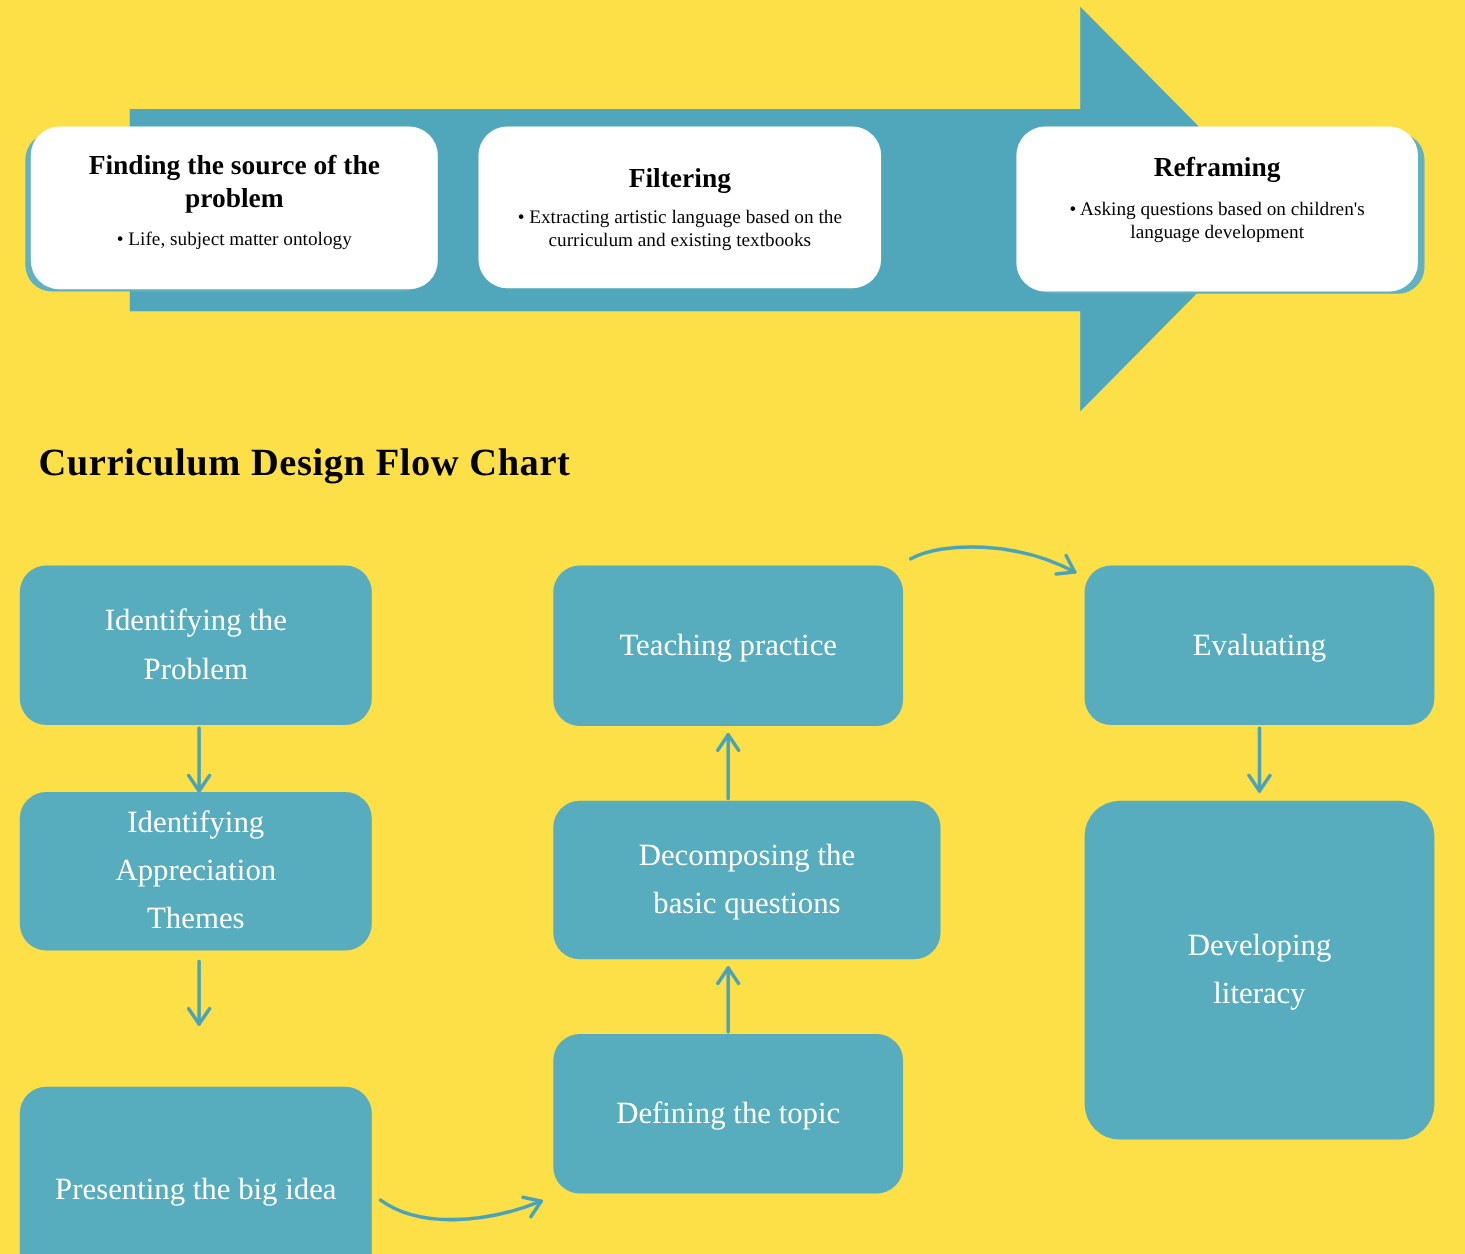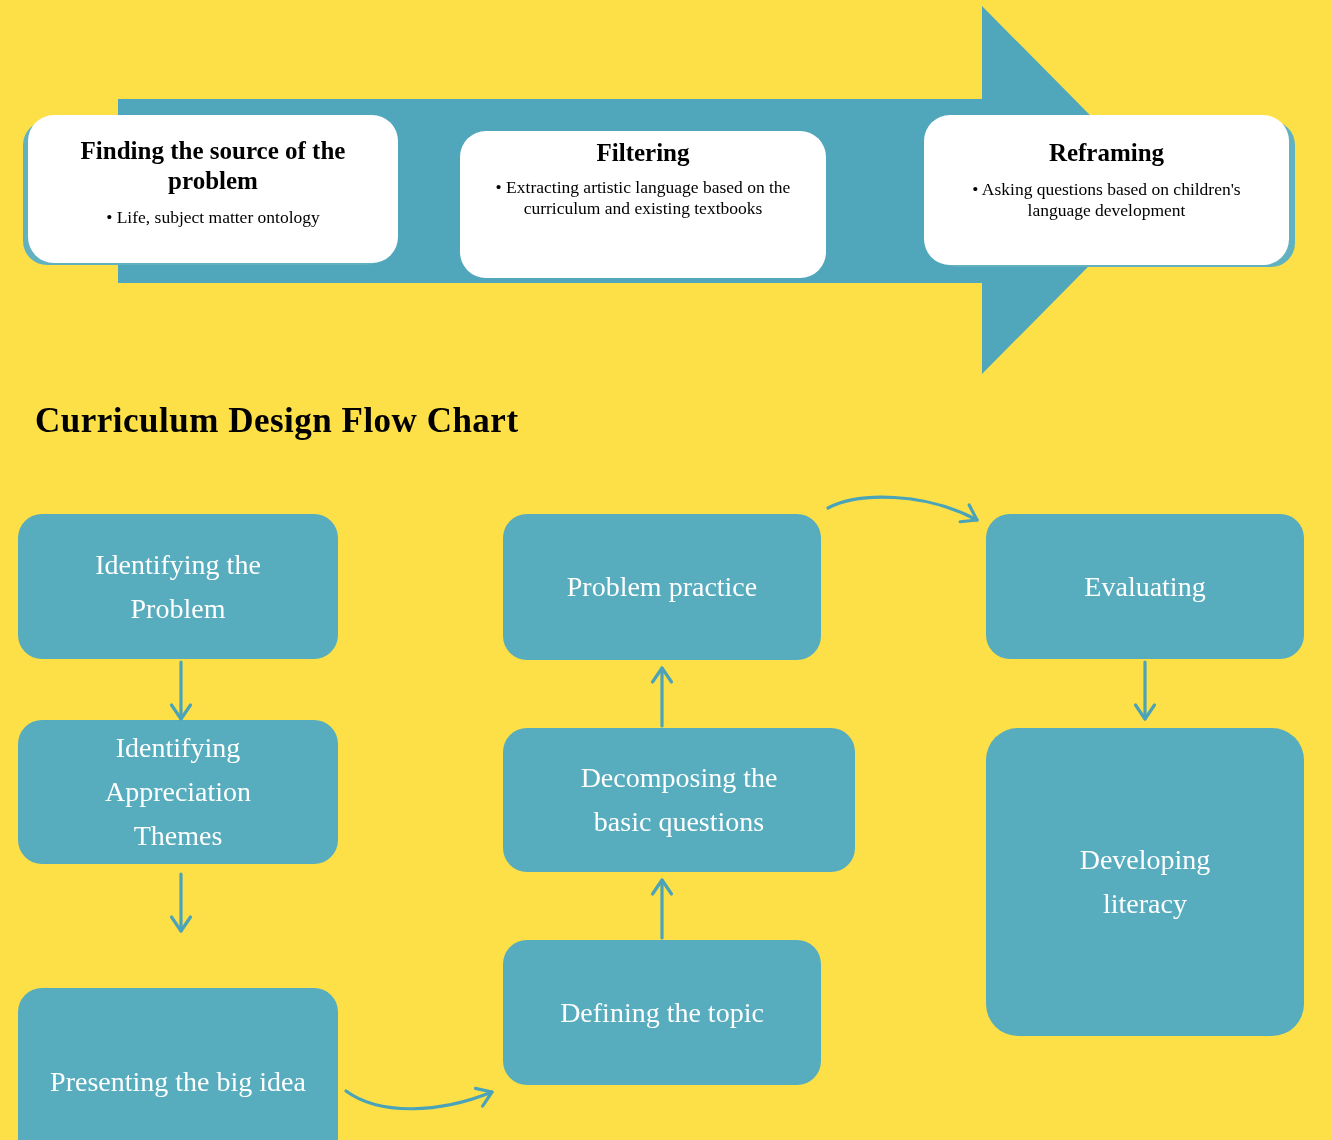--- a/index.html
+++ b/index.html
@@ -9,21 +9,21 @@
   }
   svg.layer{position:absolute;left:0;top:0;pointer-events:none;}
 
   
   .card{
     position:absolute;background:#ffffff;border-radius:26px;
     text-align:center;color:#000;box-sizing:border-box;
   }
   .card-1{left:28px;top:115px;width:370px;height:148px;padding-top:21px;
           box-shadow:-7px 4px 0 -2px #61b1c1;}
-  .card-2{left:460px;top:115px;width:366px;height:147px;padding-top:7px;margin-top:16px;}
+  .card-2{left:435px;top:115px;width:366px;height:147px;padding-top:33px;}
   .card-3{left:893px;top:115px;width:365px;height:150px;padding-top:23px;
           box-shadow:8px 4px 0 -2px #61b1c1;margin-left:31px;}
   .card-title{font-weight:bold;font-size:25px;line-height:1.2;margin:0 auto;max-width:340px;}
   .card-bullet{font-size:17.5px;line-height:1.22;margin:11px auto 0;max-width:312px;}
   .card-2 .card-bullet{margin-top:9px;}
 
   
   .chart-title{
     position:absolute;left:35px;top:401px;margin:0;
     font-size:35px;font-weight:bold;color:#000;letter-spacing:0.5px;
@@ -80,21 +80,21 @@
   <div class="node node-a">
     <span>Identifying the Problem</span>
   </div>
   <div class="node node-b">
     <span>Identifying Appreciation Themes</span>
   </div>
   <div class="node node-c">
     <span>Presenting the big idea</span>
   </div>
   <div class="node node-d">
-    <span>Problem practice</span>
+    <span>Teaching practice</span>
   </div>
   <div class="node node-e">
     <span>Decomposing the basic questions</span>
   </div>
   <div class="node node-f">
     <span>Defining the topic</span>
   </div>
   <div class="node node-g">
     <span>Evaluating</span>
   </div>

